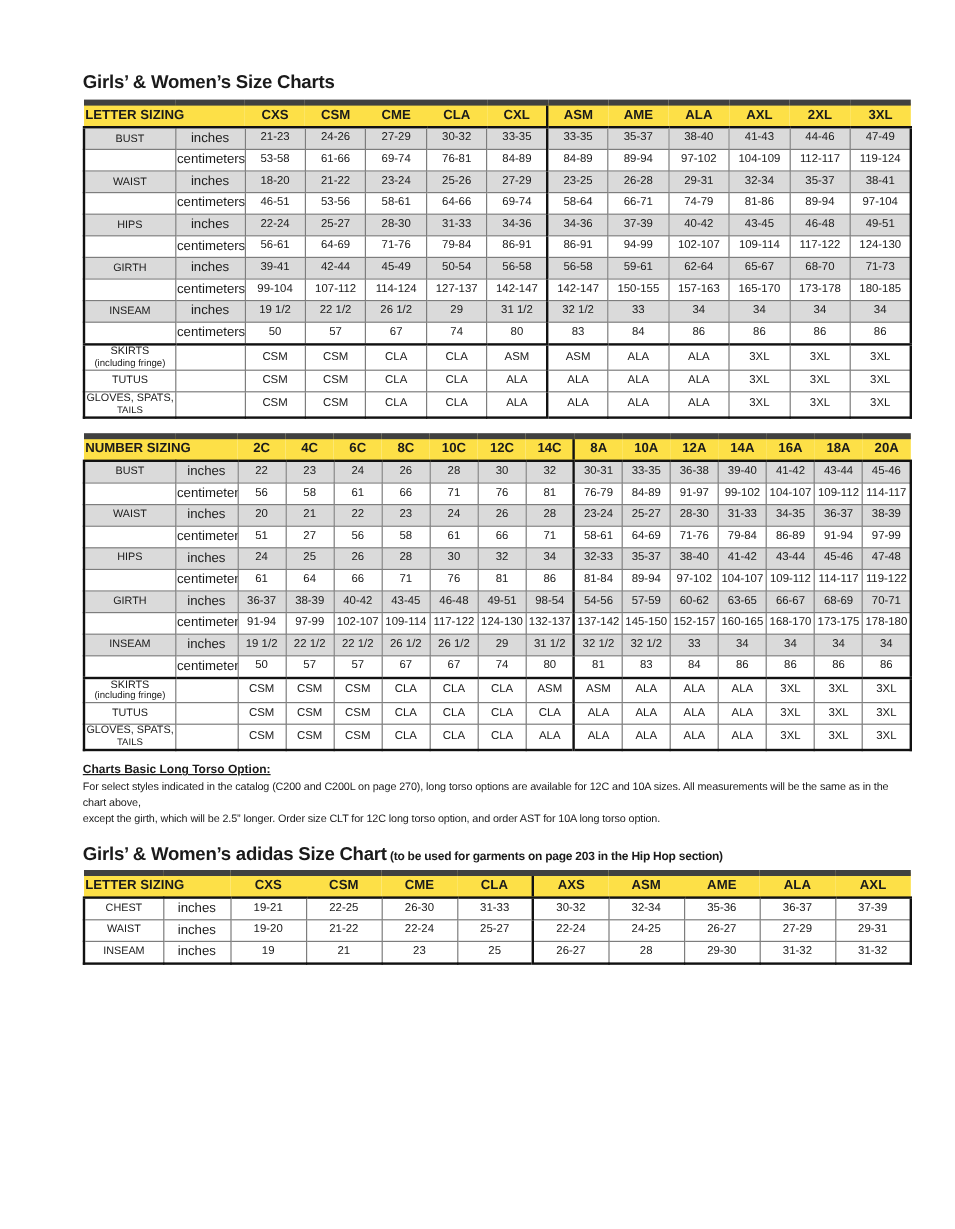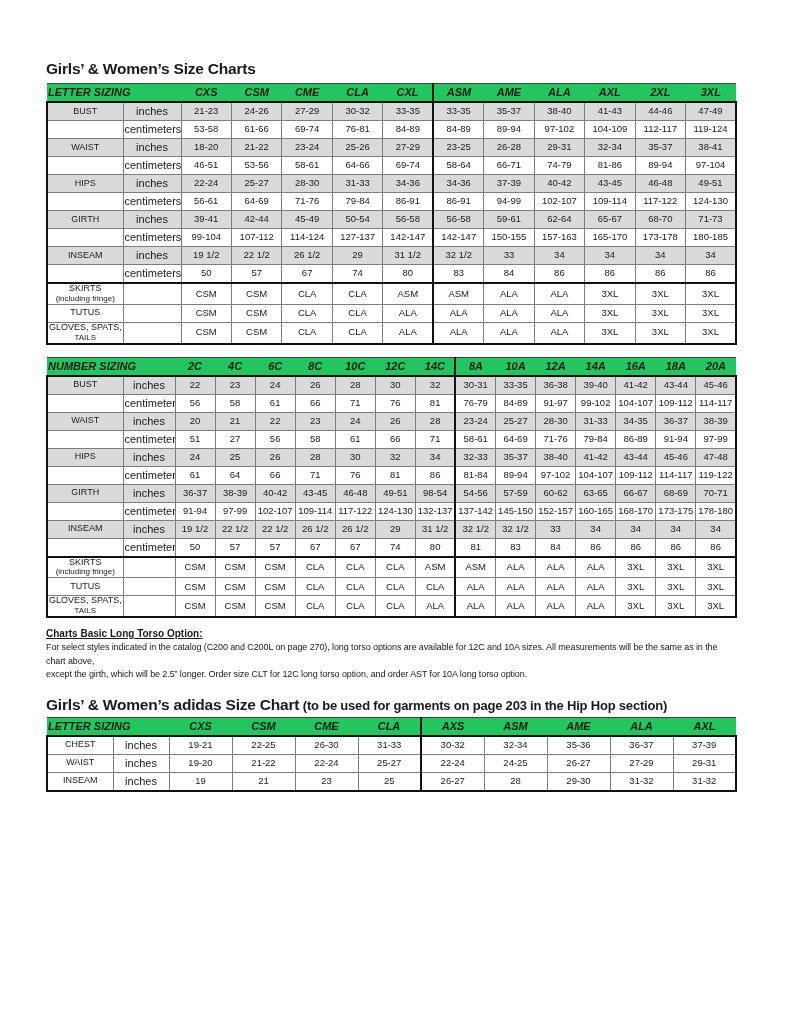--- a/index.html
+++ b/index.html
@@ -6,43 +6,42 @@
     margin: 0; padding: 0;
     width: 796px; height: 1024px;
     background: #ffffff;
     font-family: "Liberation Sans", sans-serif;
     color: #1a1a1a;
     overflow: hidden;
   }
   .page {
     box-sizing: border-box;
     width: 796px; height: 1024px;
-    padding: 60px 50px 0 46px;
+    padding: 60px 50px 0 69px;
   }
   h1.title {
     font-size: 15.5px; font-weight: bold;
     margin: 0 0 5px 0; letter-spacing: -0.2px;
   }
   h2.title2 {
     font-size: 15.5px; font-weight: bold;
     margin: 0 0 3px 0; letter-spacing: -0.2px;
   }
-  h2.title2 .note { font-size: 13px; font-weight: bold; letter-spacing: -0.2px; }
+  h2.title2 .note { font-size: 10px; font-weight: bold; letter-spacing: -0.2px; }
 
   table.size-table {
     border-collapse: collapse; table-layout: fixed;
     width: 691px; font-size: 9.5px;
   }
   table.size-table thead th {
     font-size: 11px; font-weight: bold;
-    border-top: 1px solid #404040;
+    border-top: 5px solid #404040;
     border-bottom: 2.5px solid #111;
     padding: 2px 0 3px 0;
-    background: #22c55e;
-    font-style: italic;
+    background: #fde047;
   }
   th.hdr-label { text-align: left; padding-left: 1px !important; }
   th.hdr-col { text-align: center; }
   table.size-table tbody { border: 2px solid #111; }
   table.size-table tbody td {
     border: 1px solid #7d7d7d;
     text-align: center;
     height: 17px;
     padding: 0 1px;
     line-height: 1.1;

